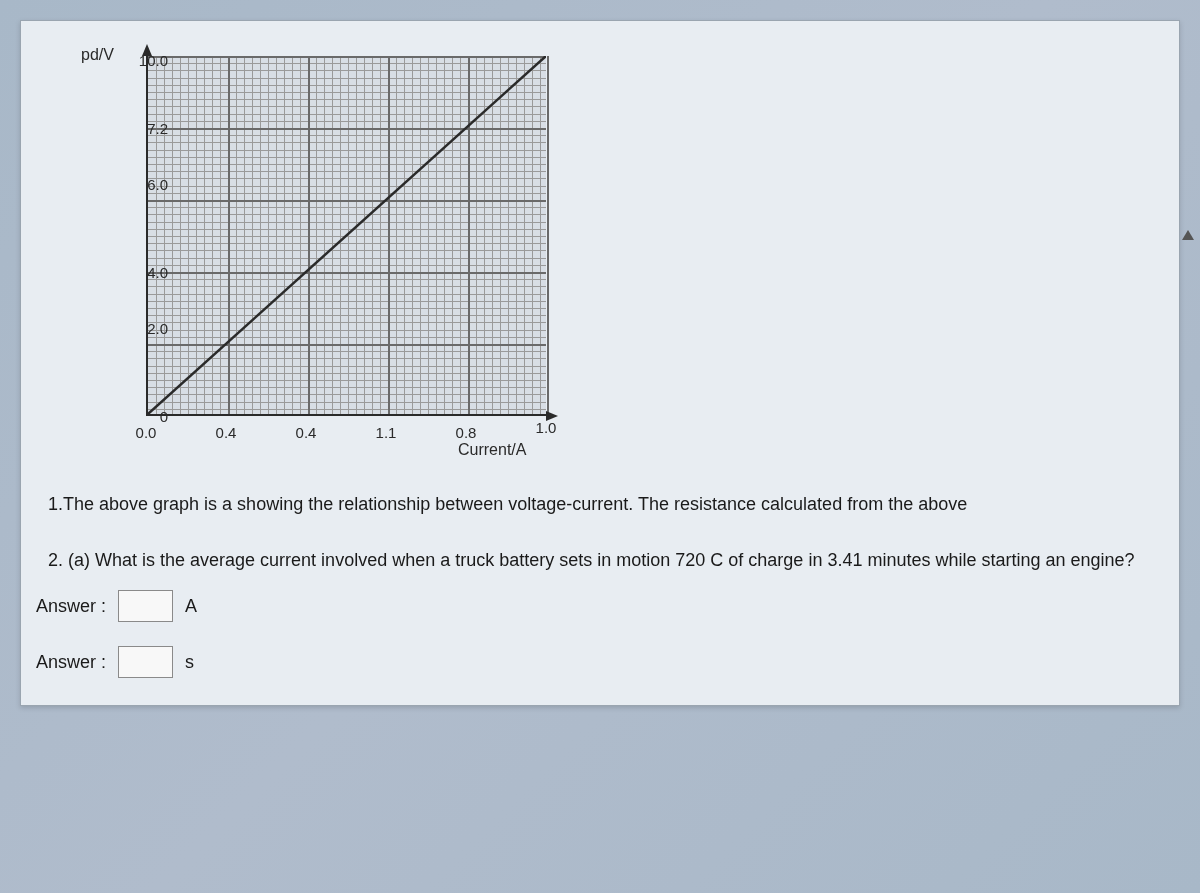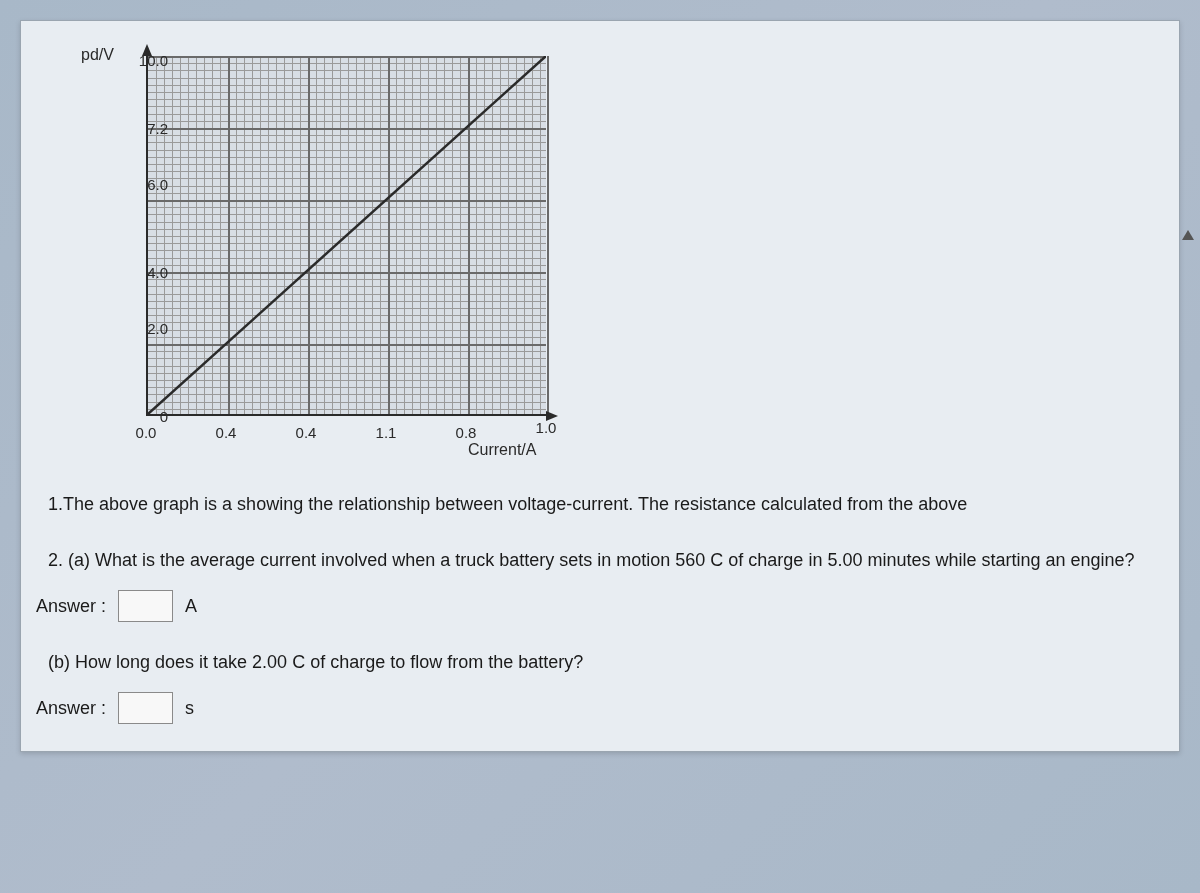--- a/index.html
+++ b/index.html
@@ -291,38 +291,37 @@
     <span class="ytick" style="top:282px">2.0</span>
     <span class="ytick" style="top:370px">0</span>
 
     <span class="xtick" style="left:70px;top:378px">0.0</span>
     <span class="xtick" style="left:150px;top:378px">0.4</span>
     <span class="xtick" style="left:230px;top:378px">0.4</span>
     <span class="xtick" style="left:310px;top:378px">1.1</span>
     <span class="xtick" style="left:390px;top:378px">0.8</span>
     <span class="xtick" style="left:470px;top:373px">1.0</span>
 
-    <span class="xlabel" style="position:absolute;left:392px;top:395px">Current/A</span>
+    <span class="xlabel" style="position:absolute;left:382px;top:395px">Current/A</span>
   </div>
 
   <div class="question">
     <p>1.The above graph is a showing the relationship between voltage-current. The resistance calculated from the above</p>
   </div>
 
   <div class="question">
-    <p>2. (a) What is the average current involved when a truck battery sets in motion 560 C of charge in 5.00 minutes while starting an engine?</p>
+    <p>2. (a) What is the average current involved when a truck battery sets in motion 720 C of charge in 3.41 minutes while starting an engine?</p>
     <div class="answer-row">
       <span class="answer-label">Answer :</span>
       <input type="text" class="inline-input" style="">
       <span class="unit">A</span>
     </div>
   </div>
 
   <div class="question">
-    <p>(b) How long does it take 2.00 C of charge to flow from the battery?</p>
     <div class="answer-row">
       <span class="answer-label">Answer :</span>
       <input type="text" class="inline-input" style="">
       <span class="unit">s</span>
     </div>
   </div>
 
 </div>
 
 <div class="scroll-indicator"></div>

